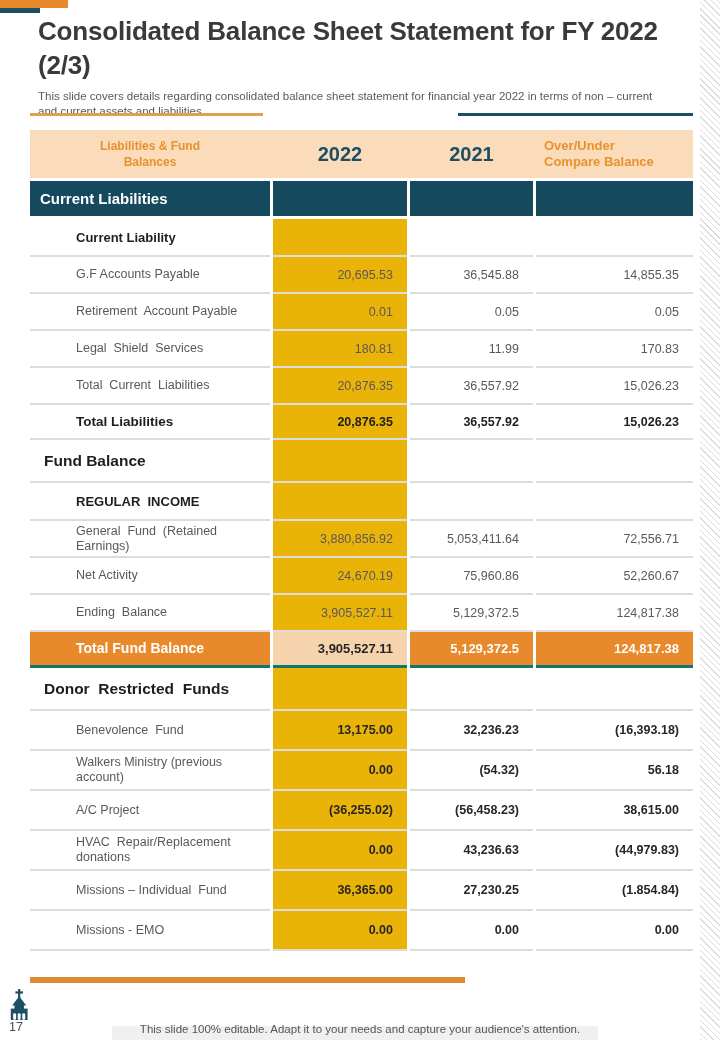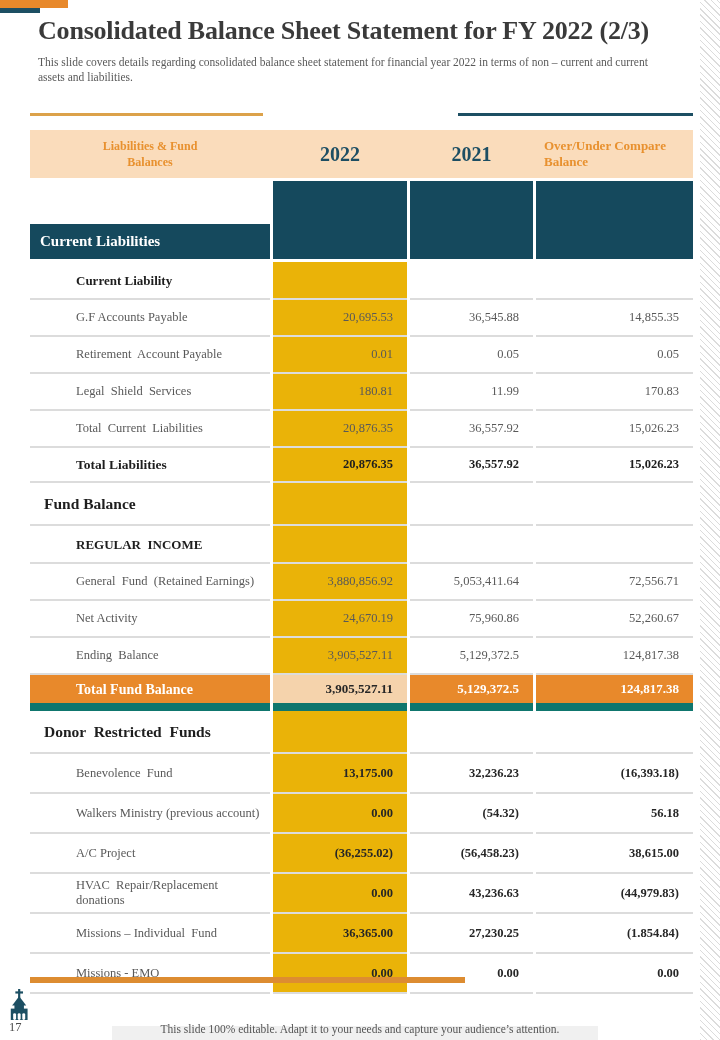--- a/index.html
+++ b/index.html
@@ -1,18 +1,18 @@
 <!DOCTYPE html>
 <html><head>
 <meta charset="utf-8">
 <style>
   html,body{margin:0;padding:0;}
   body{width:720px;height:1040px;background:#fff;overflow:hidden;position:relative;
        font-family:"Liberation Sans", sans-serif;}
-  .slide{position:absolute;inset:0;background:#fff;font-family:Liberation Serif, serif;}
+  .slide{position:absolute;inset:0;background:#fff;}
 
   
   .hatch{position:absolute;top:0;right:0;width:20px;height:1040px;
          background:repeating-linear-gradient(45deg,#dcdcdc 0,#dcdcdc 1px,#ffffff 1px,#ffffff 4.5px);}
   .bar-orange-top{position:absolute;left:0;top:0;width:68px;height:8px;background:#E8892B;}
   .bar-teal-top{position:absolute;left:0;top:8px;width:40px;height:5px;background:#1D4F63;}
   .rule-orange{position:absolute;left:30px;top:113px;width:233px;height:3px;background:#DCA24A;}
   .rule-teal{position:absolute;left:458px;top:113px;width:235px;height:3px;background:#1D4F63;}
   .bottom-bar{position:absolute;left:30px;top:977px;width:435px;height:6px;background:#DD8C31;}
 
@@ -32,37 +32,37 @@
   .hc4 span{display:block;max-width:125px;}
 
   .tbody{display:grid;grid-template-columns:240px 134px 123px 157px;column-gap:3px;background:#fff;margin-top:3px;}
   .cell{display:flex;align-items:center;border-bottom:2px solid #DCDCDC;background:#fff;
         font-size:12.5px;color:#595959;box-sizing:border-box;}
   .c-label{padding-left:46px;padding-right:8px;white-space:pre-wrap;line-height:15px;}
   .c-val{justify-content:flex-end;text-align:right;padding-right:14px;}
   .col2{background:#eab308;}
 
   .t-section-teal{background:#15495D !important;min-height:38px;border-bottom:3px solid #fff;}
-  .t-section-teal.c-label{color:#fff;font-weight:bold;font-size:15px;padding-left:10px;margin-top:43px;}
+  .t-section-teal.c-label{color:#fff;font-weight:bold;font-size:15px;padding-left:10px;}
 
   .t-section{min-height:43px;}
   .t-section.c-label{font-weight:bold;font-size:15.5px;color:#1e1e1e;padding-left:14px;}
 
   .t-subhead{min-height:38px;}
   .t-subhead.c-label{font-weight:bold;font-size:13px;color:#1e1e1e;}
 
   .t-data{min-height:37px;}
 
   .t-total-bold{min-height:35px;font-weight:bold;color:#1e1e1e;}
   .t-total-bold.c-label{font-size:13.5px;}
 
   .t-data-bold{min-height:40px;}
   .t-data-bold.c-val{font-weight:bold;color:#262626;}
 
-  .t-total-orange{background:#E8892B !important;min-height:36px;border-bottom:8px solid #0f766e;}
+  .t-total-orange{background:#E8892B !important;min-height:36px;border-bottom:3px solid #0f766e;}
   .t-total-orange.c-label{color:#fff;font-weight:bold;font-size:14px;}
   .t-total-orange.c-val{color:#fff;font-weight:bold;font-size:13px;}
   .t-total-orange.col2{background:#F5D3AC !important;color:#262626;}
 
   
   .church{position:absolute;left:7px;top:989px;}
   .page-num{position:absolute;left:9px;top:1020px;font-size:12.5px;color:#4a4a4a;}
   .footer-band{position:absolute;left:112px;top:1026px;width:486px;height:14px;background:#F0F0F0;}
   .footer-note{position:absolute;left:60px;top:1023px;width:600px;text-align:center;
                font-size:11.5px;color:#555;}

